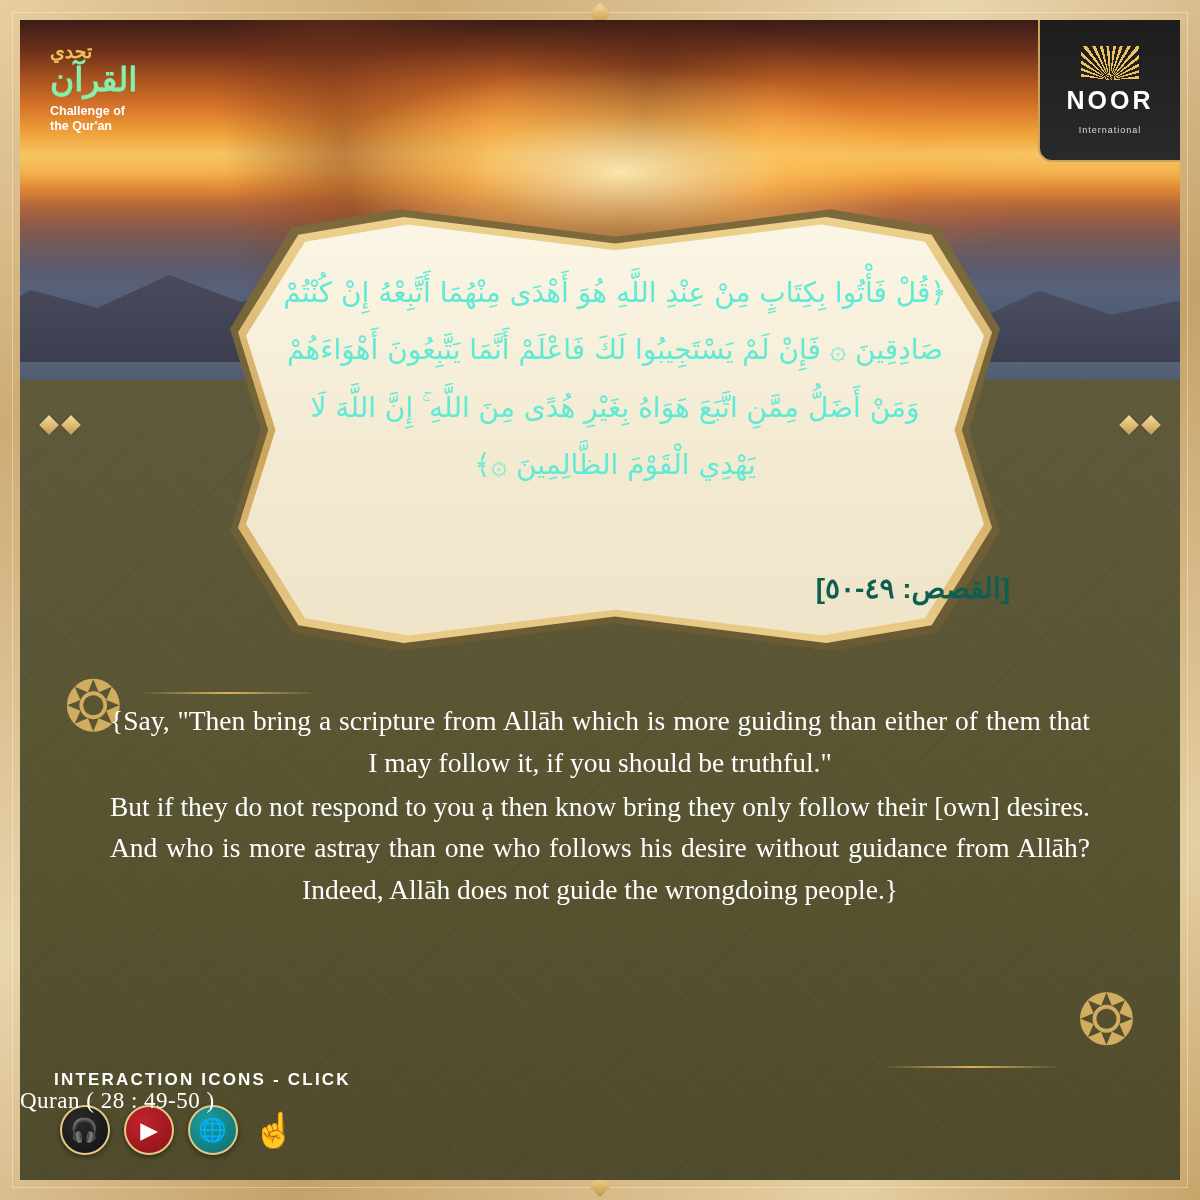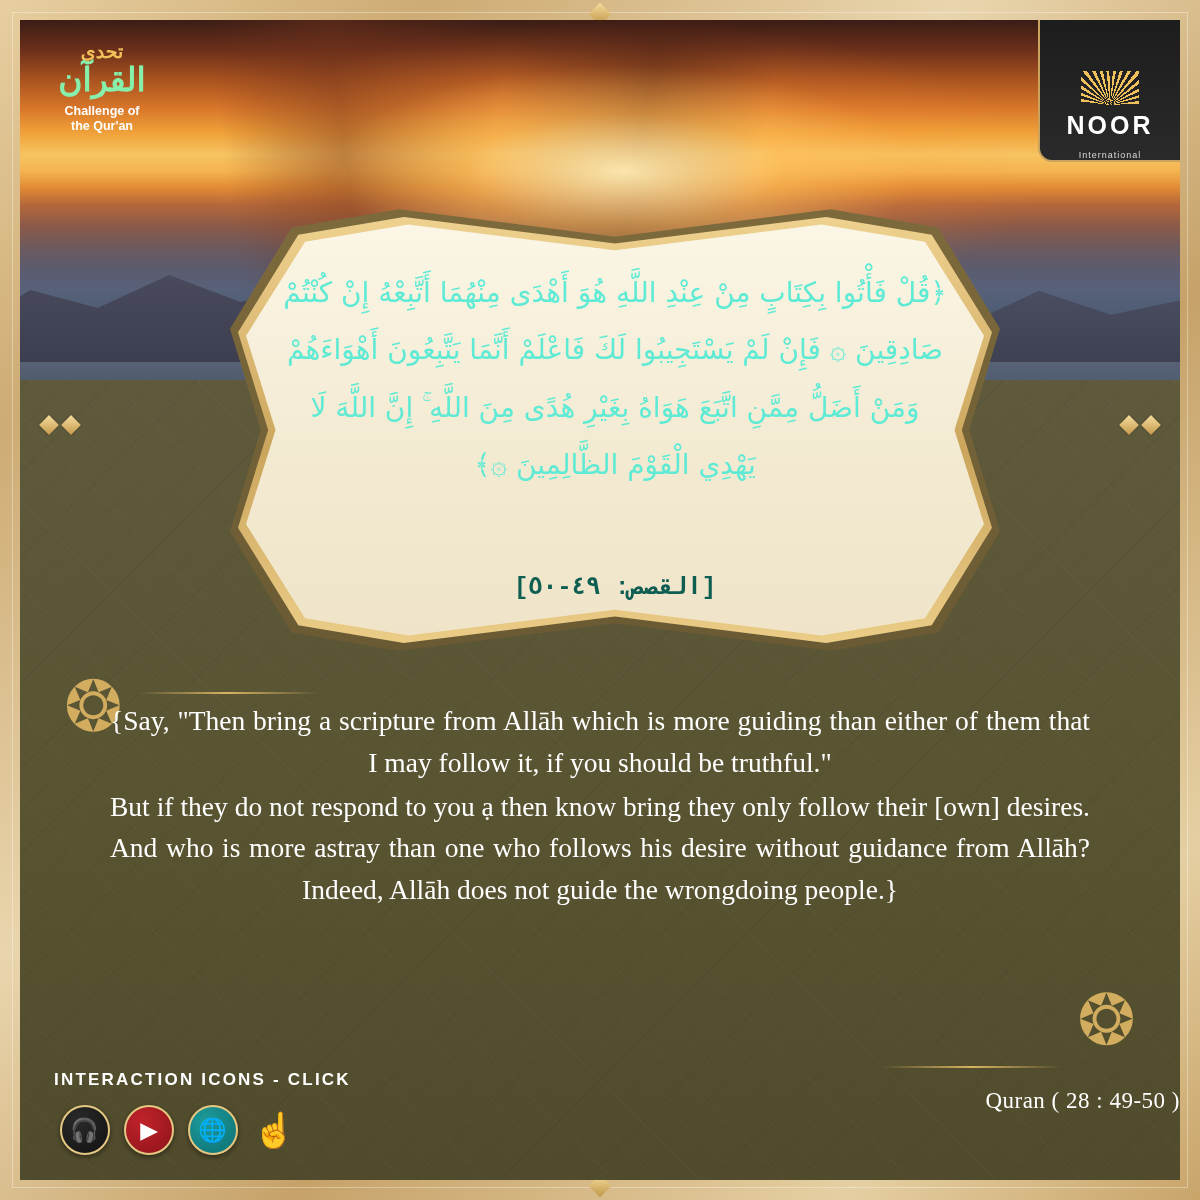--- a/index.html
+++ b/index.html
@@ -104,23 +104,22 @@
     left: 0; top: 360px; width: 1160px; height: 800px;
     background:
       repeating-linear-gradient(45deg, rgba(255,255,255,0.02) 0 1px, rgba(0,0,0,0) 1px 30px),
       repeating-linear-gradient(-45deg, rgba(0,0,0,0.045) 0 1px, rgba(0,0,0,0) 1px 30px),
       linear-gradient(180deg, #5f5a3c 0%, #585330 55%, #504b2c 100%);
   }
 
   
   .logo-tl {
     position: absolute;
-    left: 16px; top: 14px;
+    left: 30px; top: 14px;
     width: 132px; height: 126px;
-    text-align: center;
     color: #f3c96a;
   }
   .logo-tl .ar1 {
     font-size: 19px;
     letter-spacing: .5px;
     color: #f0c05a;
     margin-top: 6px;
     font-weight: bold;
   }
   .logo-tl .ar2 {
@@ -140,21 +139,21 @@
   
   .logo-tr {
     position: absolute;
     right: 0px; top: 0px;
     width: 140px; height: 140px;
     background: linear-gradient(180deg, #1d1d1d 0%, #2a2a2a 100%);
     border-bottom-left-radius: 14px;
     display: flex;
     flex-direction: column;
     align-items: center;
-    justify-content: flex-end;
+    justify-content: center;
     border-left: 2px solid #caa45f;
     border-bottom: 2px solid #caa45f;
   }
   .logo-tr .burst {
     width: 58px; height: 34px;
     background:
       repeating-conic-gradient(from 200deg at 50% 100%, #f0c05a 0deg 5deg, rgba(0,0,0,0) 5deg 11deg);
     margin-bottom: 6px;
   }
   .logo-tr .noor {
@@ -227,24 +226,23 @@
     text-align: center;
     font-family: "DejaVu Sans", "Liberation Sans", sans-serif;
     font-size: 28px;
     line-height: 2.05;
     color: #5eead4;
     letter-spacing: 0px;
   }
   .arabic-ref {
     position: absolute;
     left: 0; right: 0; top: 382px;
-    text-align: center;
     direction: rtl;
-    font-family: Liberation Mono, monospace;
-    font-size: 24px;
+    font-family: Liberation Sans, sans-serif;
+    font-size: 28px;
     color: #0f5e52;
     font-weight: bold;
   }
 
   
   .stud {
     position: absolute;
     width: 14px; height: 14px;
     background: linear-gradient(135deg, #f6dc9d, #c59a4e);
     transform: rotate(45deg);
@@ -316,21 +314,21 @@
   .ic-hand {
     border: none;
     box-shadow: none;
     background: transparent;
     color: #e9c579;
     font-size: 34px;
   }
   .quran-ref {
     position: absolute;
     left: 0; right: 0; top: 1068px;
-    text-align: right;
+    text-align: left;
     color: #ffffff;
     font-family: "Liberation Serif", "DejaVu Serif", serif;
     font-size: 23px;
     letter-spacing: .5px;
   }
 
   
   .bot-diamond {
     position: absolute;
     bottom: 6px; left: 50%;

